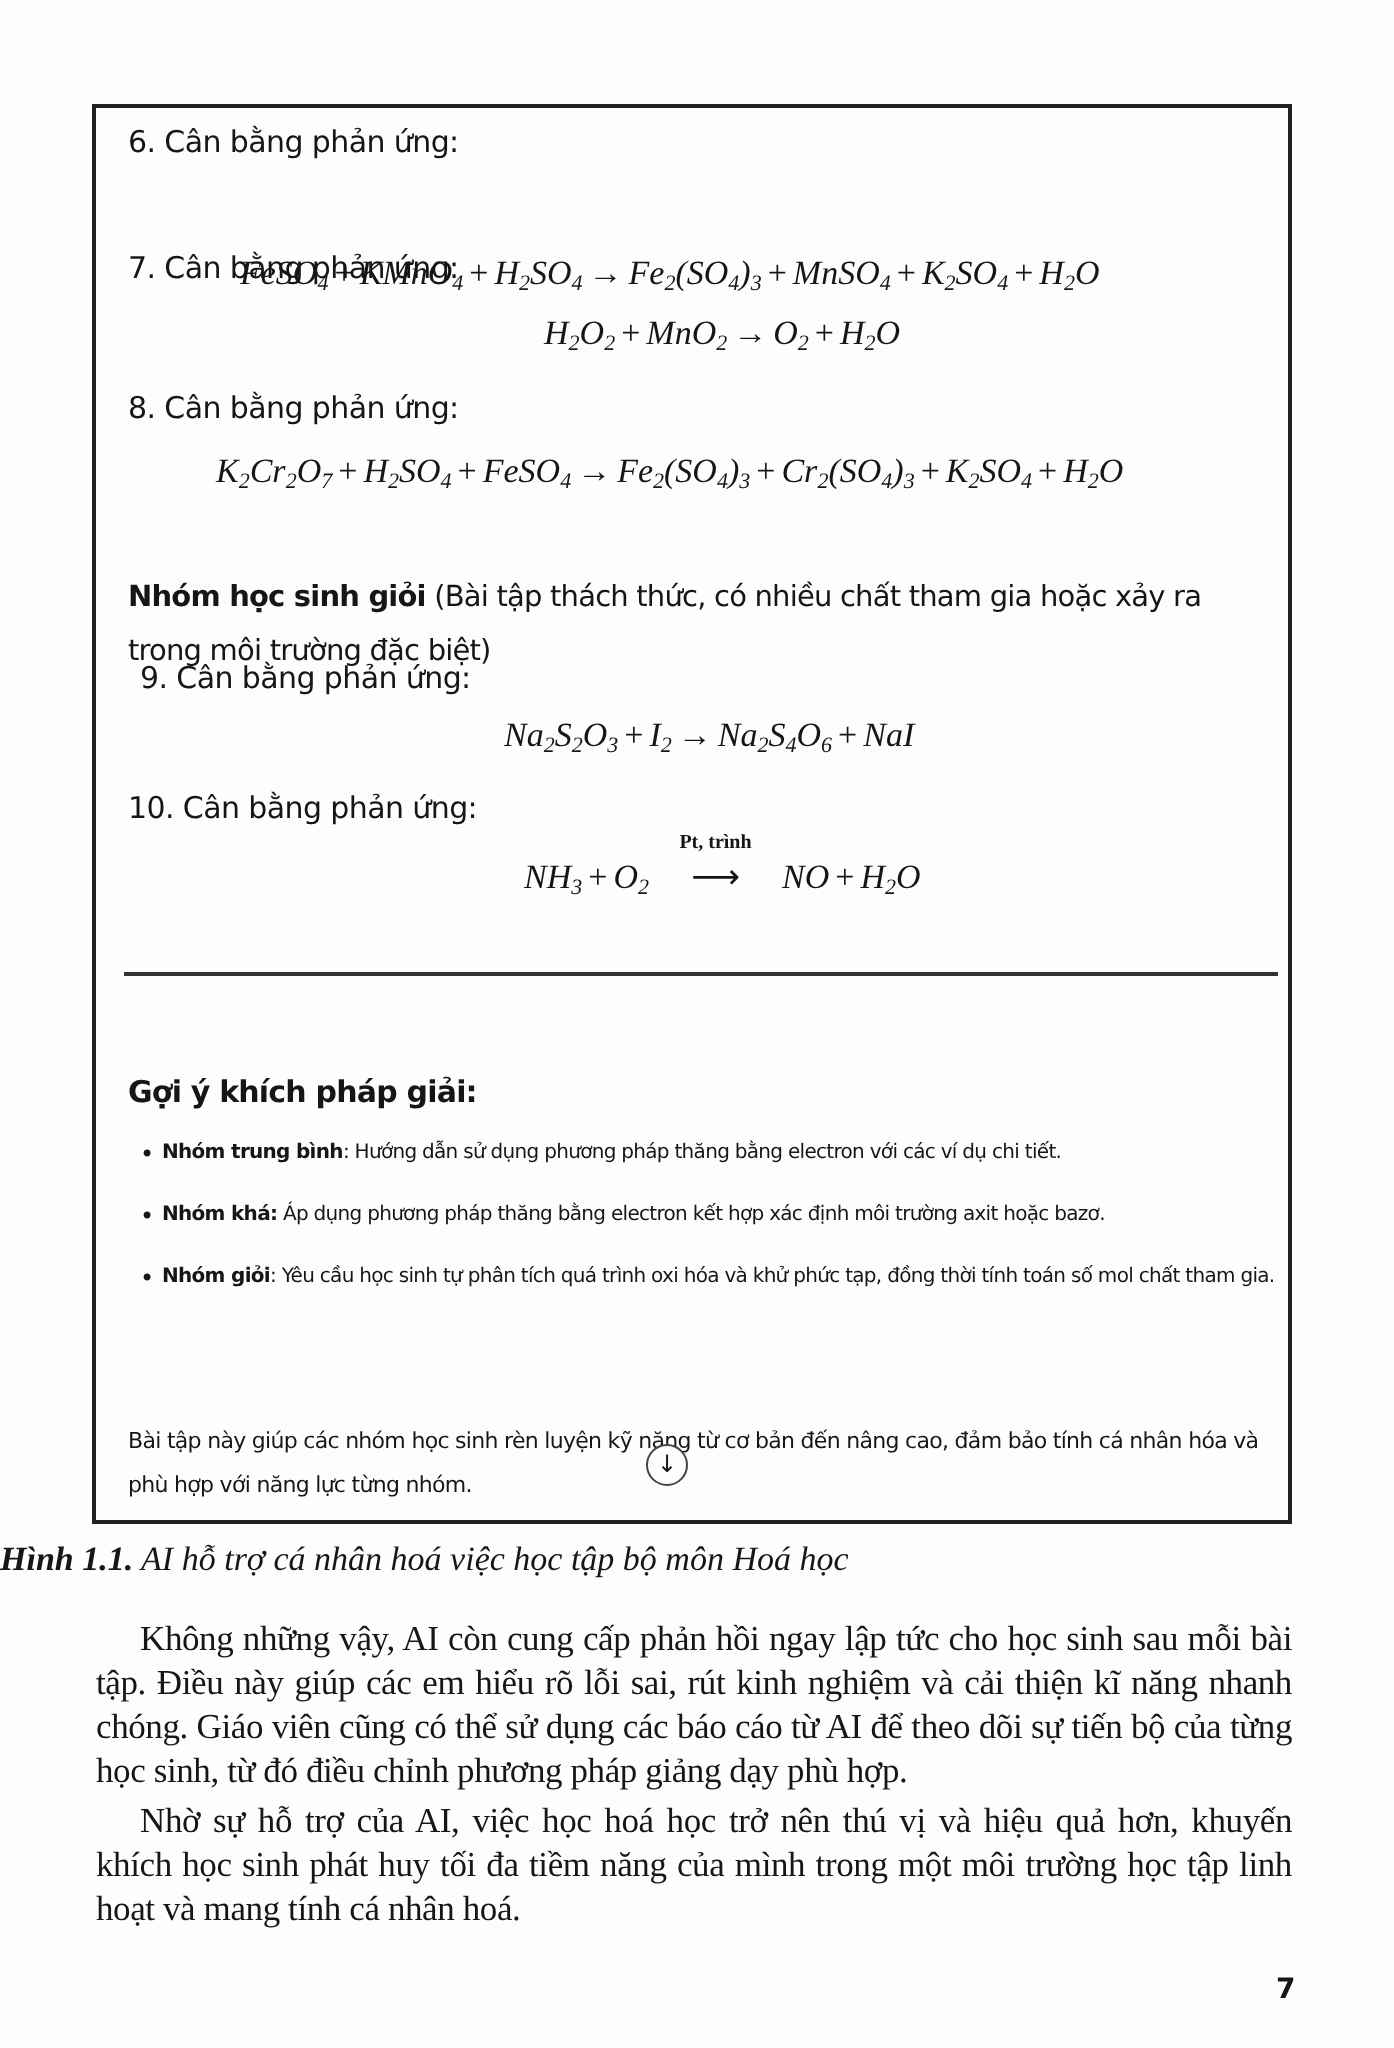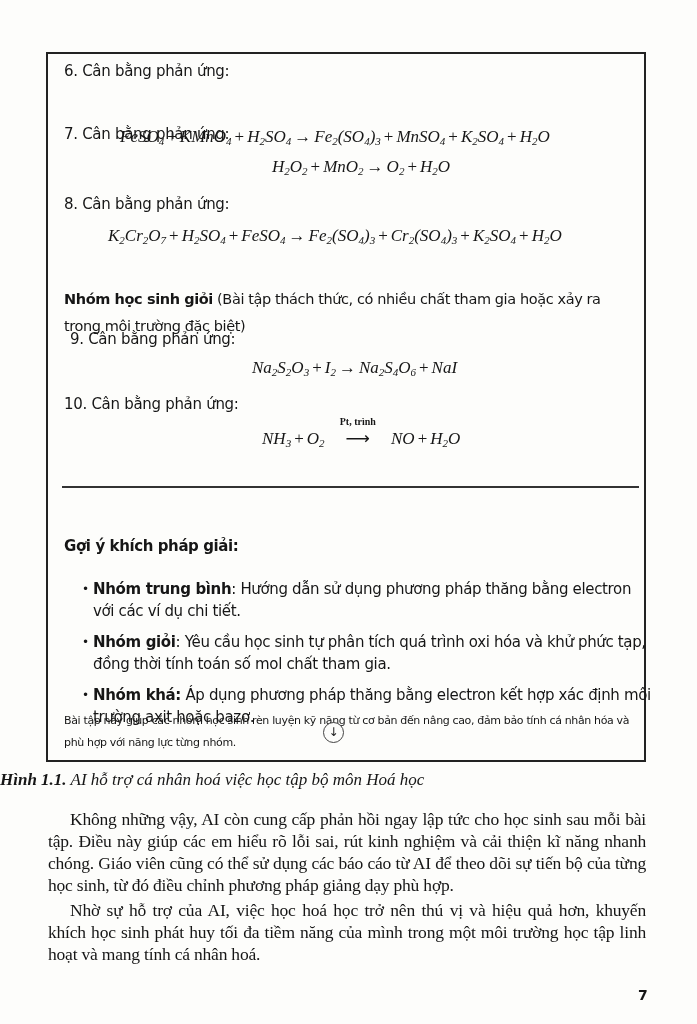--- a/index.html
+++ b/index.html
@@ -12,22 +12,22 @@
       border: 2px solid #222; box-sizing: border-box;
     }
     .label { position: absolute; font-family: "DejaVu Sans", sans-serif; font-size: 15px; font-weight: normal; letter-spacing: -0.3px; text-align: right; }
     .eq { position: absolute; font-family: "Liberation Serif", serif; font-style: italic; font-size: 17px; white-space: nowrap; }
     .eq sub { font-size: 11px; font-style: italic; vertical-align: -3px; line-height: 0; }
     .eq .op { font-style: normal; padding: 0 3px; }
     .heading { position: absolute; font-family: "DejaVu Sans", sans-serif; font-size: 14.5px; line-height: 27px; letter-spacing: -0.4px; margin-top: 22px; }
     .heading b { font-weight: bold; }
     .rule { position: absolute; left: 62px; top: 486px; width: 577px; height: 1.5px; background: #333; }
     .hint-title { position: absolute; left: 64px; top: 537px; font-family: "DejaVu Sans", sans-serif; font-size: 15px; font-weight: bold; letter-spacing: -0.4px; }
-    ul.hints { position: absolute; left: 64px; top: 566px; width: 580px; margin: 12px; padding: 0; list-style: none;
-      font-family: "DejaVu Sans", sans-serif; font-size: 15px; letter-spacing: -0.35px; line-height: 22px; }
+    ul.hints { position: absolute; left: 64px; top: 566px; width: 580px; margin: 0; padding: 0; list-style: none;
+      font-family: "DejaVu Sans", sans-serif; font-size: 10px; letter-spacing: -0.35px; line-height: 22px; }
     ul.hints li { position: relative; padding-left: 17px; margin-bottom: 9px; }
     ul.hints li::before { content: "•"; position: absolute; left: 6px; top: 0; font-size: 12px; }
     .summary { position: absolute; left: 64px; top: 710px; width: 575px; font-family: "DejaVu Sans", sans-serif; font-size: 11px; letter-spacing: -0.35px; line-height: 22px; }
     .scroll-btn {
       position: absolute; left: 323px; top: 722px; width: 19px; height: 19px; border: 1px solid #444; border-radius: 50%;
       background: #fdfdfb; font-size: 12px; text-align: center; line-height: 19px; font-family: "DejaVu Sans", sans-serif;
     }
     .caption { position: absolute; left: 0; width: 697px; top: 770px; 
       font-family: "Liberation Serif", serif; font-style: italic; font-size: 17px; }
     .caption b { font-weight: bold; }
@@ -58,22 +58,22 @@
 <div class="eq" style="left:252px; top:358px;">Na<sub>2</sub>S<sub>2</sub>O<sub>3</sub><span class="op">+</span>I<sub>2</sub><span class="op">→</span>Na<sub>2</sub>S<sub>4</sub>O<sub>6</sub><span class="op">+</span>NaI</div>
 
 <div class="label" style="left:64px; top:395px;">10.  Cân bằng phản ứng:</div>
 <div class="eq" style="left:262px; top:428px;">NH<sub>3</sub><span class="op">+</span>O<sub>2</sub> <span class="arrow-cond"><span class="cond">Pt, trình</span><span class="line">⟶</span></span> NO<span class="op">+</span>H<sub>2</sub>O</div>
 
 <div class="rule"></div>
 
 <div class="hint-title">Gợi ý khích pháp giải:</div>
 <ul class="hints">
   <li><b>Nhóm trung bình</b><span>: Hướng dẫn sử dụng phương pháp thăng bằng electron với các ví dụ chi tiết.</span></li>
+  <li><b>Nhóm khá:</b><span> Áp dụng phương pháp thăng bằng electron kết hợp xác định môi trường axit hoặc bazơ.</span></li>
   <li><b>Nhóm giỏi</b><span>: Yêu cầu học sinh tự phân tích quá trình oxi hóa và khử phức tạp, đồng thời tính toán số mol chất tham gia.</span></li>
-  <li><b>Nhóm khá:</b><span> Áp dụng phương pháp thăng bằng electron kết hợp xác định môi trường axit hoặc bazơ.</span></li>
 </ul>
 <div class="summary">Bài tập này giúp các nhóm học sinh rèn luyện kỹ năng từ cơ bản đến nâng cao, đảm bảo tính cá nhân hóa và phù hợp với năng lực từng nhóm.</div>
 <div class="scroll-btn"><span>↓</span></div>
 
 <div class="caption"><b>Hình 1.1.</b><span> AI hỗ trợ cá nhân hoá việc học tập bộ môn Hoá học</span></div>
 
 <div class="para" style="top:808px;">
   <p>Không những vậy, AI còn cung cấp phản hồi ngay lập tức cho học sinh sau mỗi bài tập. Điều này giúp các em hiểu rõ lỗi sai, rút kinh nghiệm và cải thiện kĩ năng nhanh chóng. Giáo viên cũng có thể sử dụng các báo cáo từ AI để theo dõi sự tiến bộ của từng học sinh, từ đó điều chỉnh phương pháp giảng dạy phù hợp.</p>
   <p style="margin-top:3px;">Nhờ sự hỗ trợ của AI, việc học hoá học trở nên thú vị và hiệu quả hơn, khuyến khích học sinh phát huy tối đa tiềm năng của mình trong một môi trường học tập linh hoạt và mang tính cá nhân hoá.</p>
 </div>

